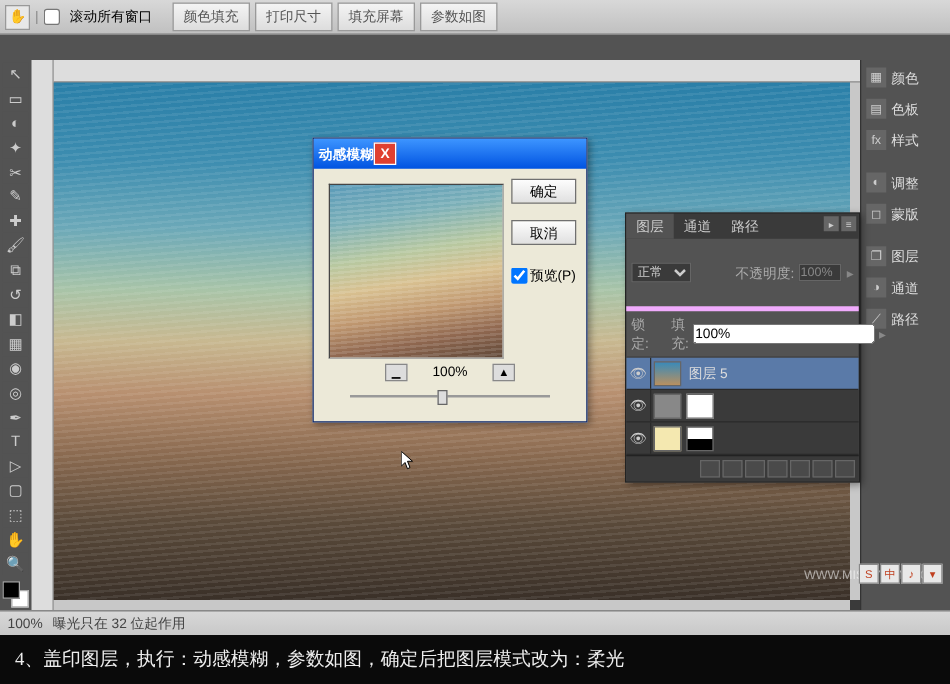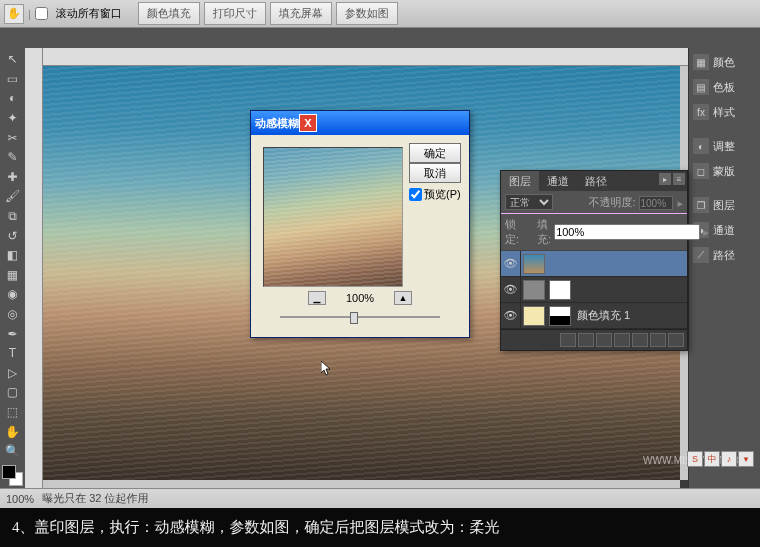--- a/index.html
+++ b/index.html
@@ -38,32 +38,32 @@
 .zoom-row{display:flex;align-items:center;justify-content:center;gap:20px;margin:4px 0;font-size:11px}
 .zoom-btn{width:18px;height:14px;background:#ddd;border:1px solid #888;display:flex;align-items:center;justify-content:center;font-size:9px}
 .param-row{display:flex;align-items:center;gap:4px;margin:8px 0;font-size:11px;justify-content:center}
 .param-row input{width:42px;height:18px;border:1px solid #7a9ac0;padding:0 2px;font-size:11px}
 .angle-in{background:#9ac0e8 !important}
 .angle-dial{width:26px;height:26px;border:1px solid #888;border-radius:50%;position:relative;background:#f4f4f4}
 .angle-dial::after{content:"";position:absolute;top:50%;left:50%;width:11px;height:1px;background:#333;transform-origin:left;transform:rotate(-5deg)}
 .slider{width:160px;height:16px;margin:4px auto;position:relative}
 .slider .track{position:absolute;top:7px;left:0;right:0;height:2px;background:#999}
 .slider .thumb{position:absolute;top:3px;left:70px;width:8px;height:12px;background:#ddd;border:1px solid #666}
-.dlg-btns{position:absolute;top:8px;right:8px;display:flex;flex-direction:column;gap:0}
+.dlg-btns{position:absolute;top:8px;right:8px;display:flex;flex-direction:column;gap:13px}
 .dlg-btns button{width:52px;height:20px;background:linear-gradient(#fdfdfd,#e0e0e0);border:1px solid #707070;font-size:11px;cursor:pointer}
 .dlg-btns .chk2{display:flex;align-items:center;gap:2px;font-size:11px;margin-top:4px}
 .cursor{position:absolute;top:226px;left:70px;width:12px;height:16px;z-index:60;pointer-events:none}
 .cursor svg{width:12px;height:16px}
 .layers-panel{position:absolute;top:170px;left:500px;width:188px;background:#535353;border:1px solid #222;box-shadow:2px 2px 6px rgba(0,0,0,0.4);z-index:40}
 .lp-tabs{display:flex;background:#3a3a3a;height:20px}
 .lp-tabs .lt{padding:3px 8px;color:#ccc;font-size:11px;cursor:pointer}
 .lp-tabs .lt.active{background:#535353}
 .lp-tabs .mm{margin-left:auto;display:flex;gap:2px;padding:2px}
 .lp-tabs .mm span{width:12px;height:12px;background:#666;font-size:8px;color:#ccc;display:flex;align-items:center;justify-content:center}
-.lp-opts{display:flex;align-items:flex-end;gap:4px;padding:3px 4px;color:#aaa;font-size:10px;border-bottom:1px solid #f0abfc}
+.lp-opts{display:flex;align-items:center;gap:4px;padding:19px 4px;color:#aaa;font-size:10px;border-bottom:4px solid #f0abfc}
 .lp-opts select{background:#3a3a3a;color:#ccc;border:1px solid #666;font-size:10px;width:48px;height:16px}
 .lp-opts input{width:34px;background:#3a3a3a;color:#888;border:1px solid #666;font-size:10px;height:14px}
 .lp-lock{display:flex;align-items:center;gap:3px;padding:3px 4px;color:#aaa;font-size:10px;border-bottom:1px solid #444}
 .lp-lock .lic{width:14px;height:14px;background:#444;display:inline-block}
 .lp-list{background:#3a3a3a;max-height:90px;overflow:hidden}
 .lrow{display:flex;align-items:center;height:26px;border-bottom:1px solid #2a2a2a;color:#ddd;font-size:11px}
 .lrow.sel{background:#5a7aa8}
 .lrow .eye{width:20px;display:flex;justify-content:center;color:#ccc;border-right:1px solid #2a2a2a;height:100%;align-items:center}
 .lrow .thumb1{width:22px;height:20px;margin:0 2px;border:1px solid #666}
 .lrow .thumb2{width:22px;height:20px;margin:0 2px;border:1px solid #666;background:#fff}
@@ -228,31 +228,31 @@
       <span class="lic"></span>
       <span style="flex:1"></span>
       <span>填充:</span>
       <input value="100%" style="">
       <span style="color:#888">▸</span>
     </div>
     <div class="lp-list">
       <div class="lrow sel">
         <div class="eye">👁</div>
         <div class="thumb1" style="background:linear-gradient(#3a8ab8,#b89060)"></div>
+        <div class="lname">图层 5</div>
       </div>
       <div class="lrow">
         <div class="eye">👁</div>
         <div class="thumb1" style="background:#888"></div>
         <div class="thumb2"></div>
       </div>
       <div class="lrow">
         <div class="eye">👁</div>
         <div class="thumb1" style="background:#f4e8b0"></div>
         <div class="thumb2" style="background:linear-gradient(#fff 50%,#000 50%)"></div>
-        <div class="lname">颜色填充 1</div>
       </div>
     </div>
     <div class="lp-foot">
       <div class="fic"></div>
       <div class="fic"></div>
       <div class="fic"></div>
       <div class="fic"></div>
       <div class="fic"></div>
       <div class="fic"></div>
       <div class="fic"></div>

